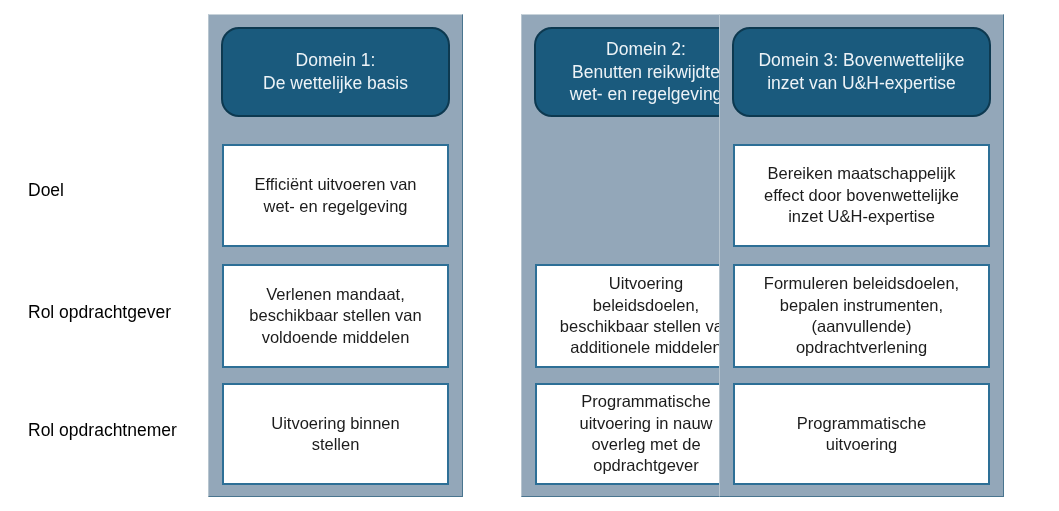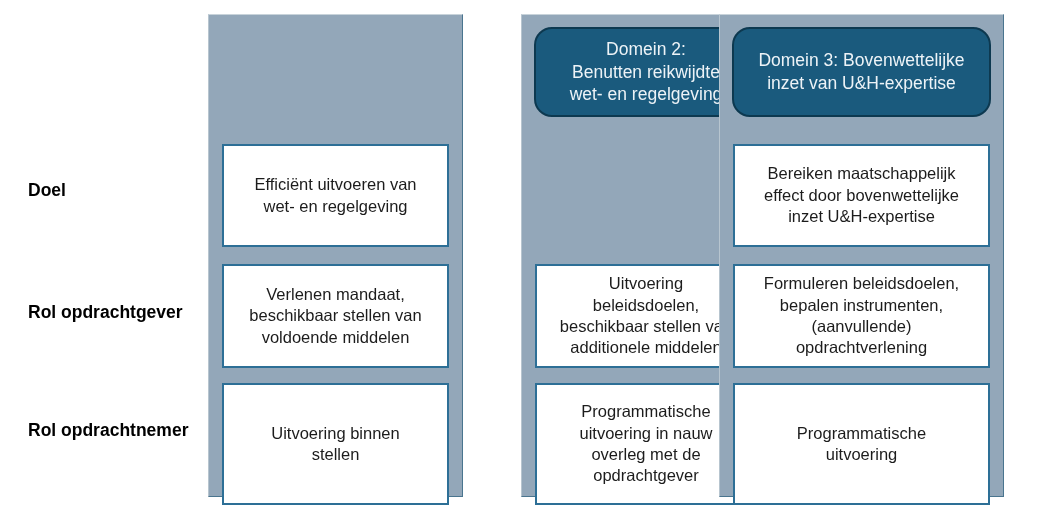--- a/index.html
+++ b/index.html
@@ -15,21 +15,21 @@
     font-family: "Liberation Sans", sans-serif;
     overflow: hidden;
   }
 
   
   .row-label {
     position: absolute;
     left: 28px;
     width: 175px;
     font-size: 17.5px;
-    font-weight: bold;
+    font-weight: normal;
     color: #000000;
     line-height: 20px;
   }
   .rl1 { top: 180px; }
   .rl2 { top: 302px; }
   .rl3 { top: 420px; }
 
   
   .col {
     position: absolute;
@@ -75,34 +75,38 @@
     color: #1c1c1c;
     display: flex;
     align-items: center;
     justify-content: center;
     text-align: center;
     font-size: 16.5px;
     line-height: 1.3;
   }
   .cell.r1 { top: 129px; height: 103px; }
   .cell.r2 { top: 249px; height: 104px; }
-  .cell.r3 { top: 368px; height: 122px; }
+  .cell.r3 { top: 368px; height: 102px; }
 
   .pre { white-space: pre-line; }
 </style>
 </head>
 <body>
 
 <div class="canvas">
 
   <div class="row-label rl1 pre">Doel</div>
   <div class="row-label rl2 pre">Rol opdrachtgever</div>
   <div class="row-label rl3 pre">Rol opdrachtnemer</div>
 
   <section class="col col1">
+    <div class="col-header">
+      <span class="pre">Domein 1:
+De wettelijke basis</span>
+    </div>
     <div class="cell r1">
       <span class="pre">Efficiënt uitvoeren van
 wet- en regelgeving</span>
     </div>
     <div class="cell r2">
       <span class="pre">Verlenen mandaat,
 beschikbaar stellen van
 voldoende middelen</span>
     </div>
     <div class="cell r3">

